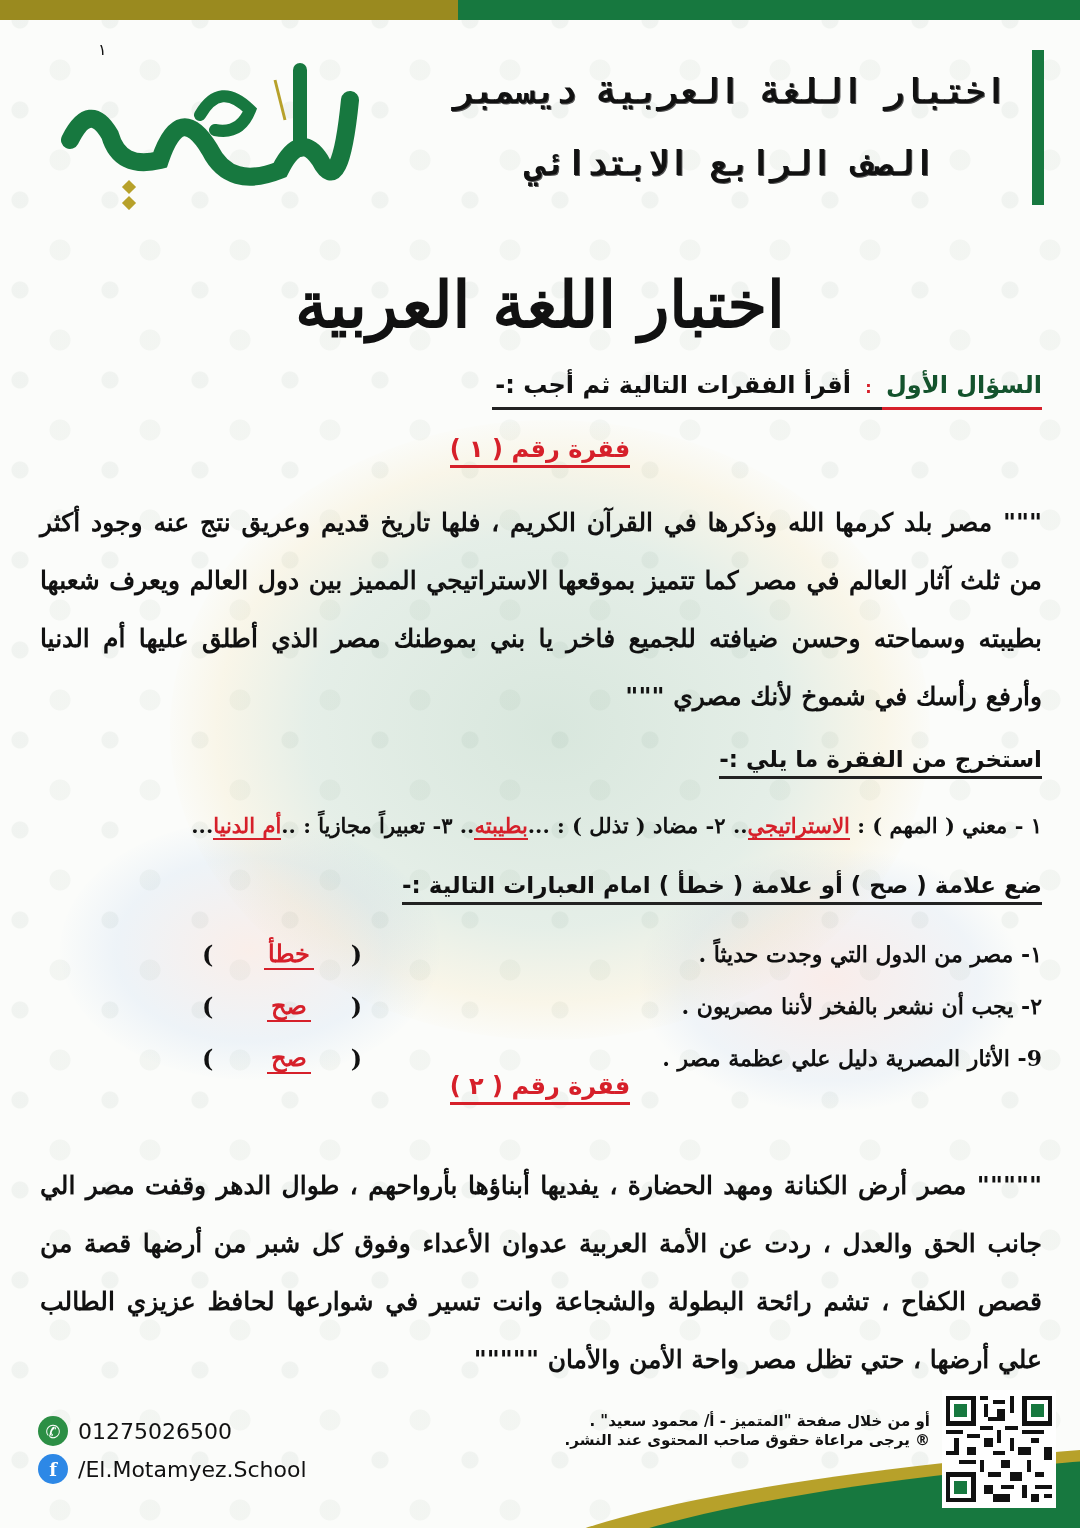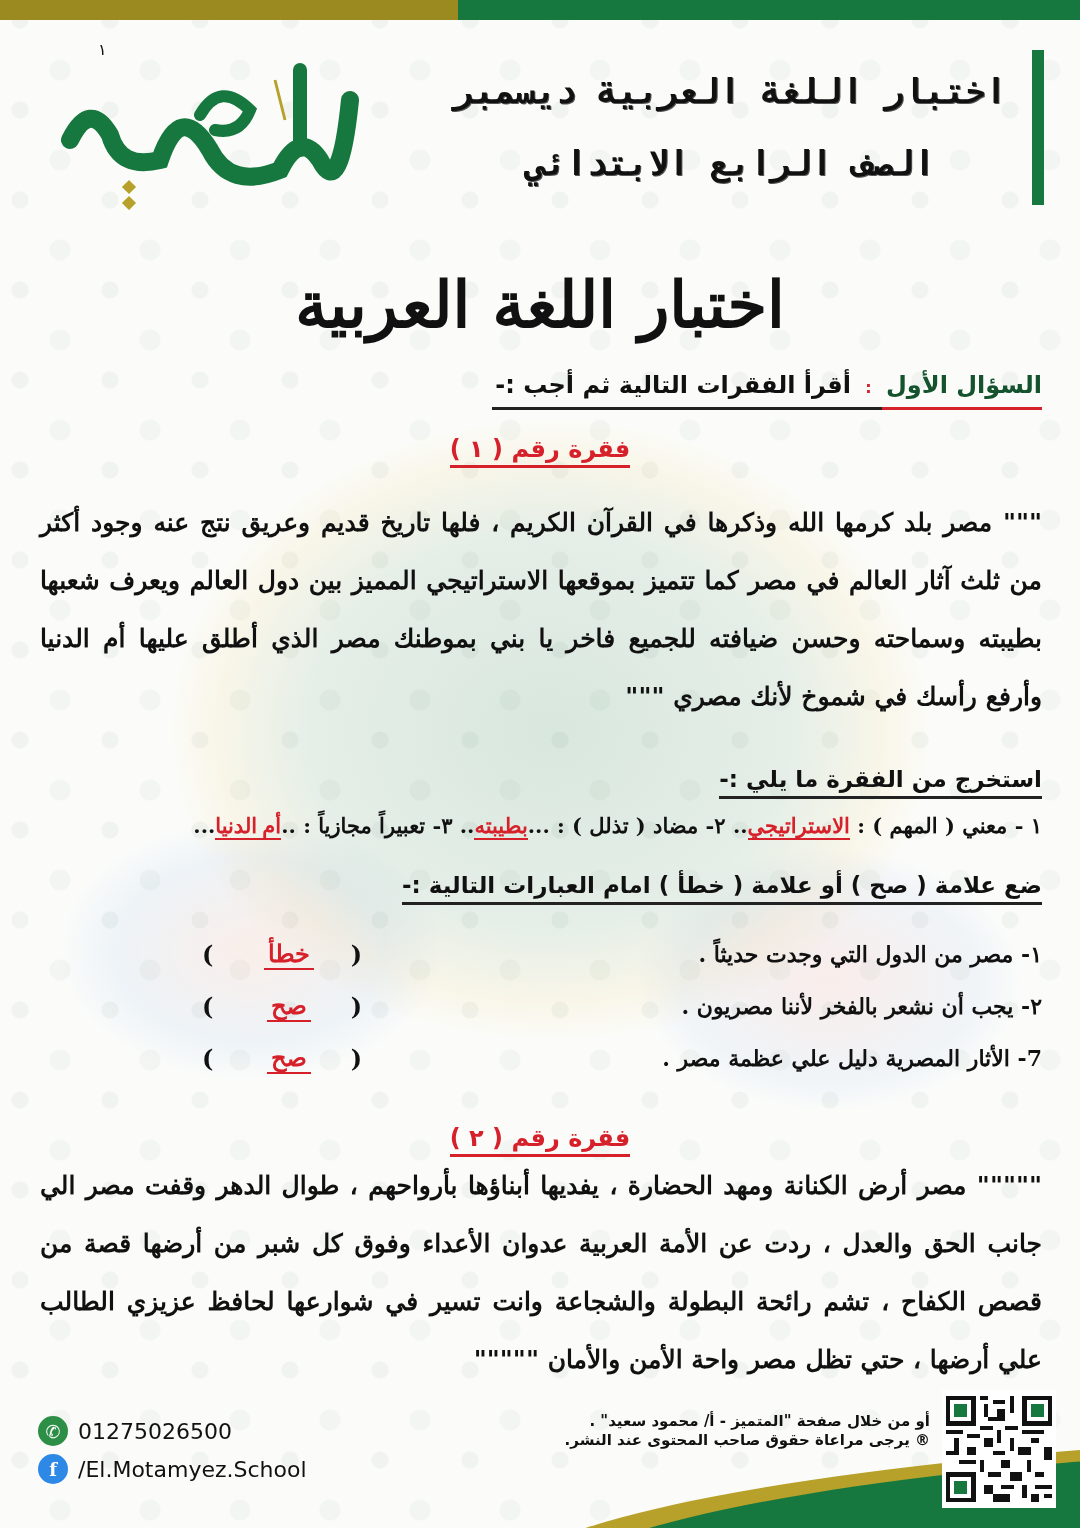--- a/index.html
+++ b/index.html
@@ -88,47 +88,47 @@
     .colon-sep { color: #d6202a; font-size: 16px; margin: 0 6px; }
 
     .passage-heading {
       left: 0; width: 1080px; text-align: center; direction: rtl;
       font-weight: bold; font-size: 24px; color: #d6202a;
     }
     .passage-heading span {
       border-bottom: 3px solid #d6202a; padding-bottom: 2px;
     }
     .ph1 { top: 435px; }
-    .ph2 { top: 1124px; }
+    .ph2 { top: 1072px; }
 
     .passage {
       left: 40px; width: 1002px;
       direction: rtl; text-align: justify; text-align-last: right;
       font-family: "DejaVu Serif", serif;
       font-weight: bold; font-size: 25px; line-height: 58px;
     }
     .p1 { top: 494px; }
     .p2 { top: 1157px; }
 
     .sub-heading {
       right: 38px; direction: rtl; text-align: right;
       font-weight: bold; font-size: 23px; line-height: 34px;
       border-bottom: 3px solid #222;
     }
-    .sh1 { top: 762px; text-align: right; }
+    .sh1 { top: 742px; text-align: right; }
     .sh2 { top: 868px; }
 
     .extract-line {
       right: 38px; top: 806px; width: 1010px;
       direction: rtl; text-align: right;
       font-family: "DejaVu Serif", serif;
       font-size: 21px; font-weight: bold; line-height: 40px;
     }
     .ans {
-      color: #d6202a; border-bottom: 2px solid #d6202a; font-family: Liberation Serif, serif;
+      color: #d6202a; border-bottom: 2px solid #d6202a;
     }
 
     .tf-list {
       right: 38px; top: 928px; width: 1000px;
       direction: rtl;
     }
     .tf-row {
       display: flex; align-items: center; height: 52px;
       font-family: "DejaVu Serif", serif; font-weight: bold; font-size: 22px;
     }
@@ -248,21 +248,21 @@
   </div>
   <div class="tf-row">
     <div class="tf-statement">٢- يجب أن نشعر بالفخر لأننا مصريون .</div>
     <div class="tf-answer-box">
       <span>(</span>
       <span class="tf-answer">صح</span>
       <span>)</span>
     </div>
   </div>
   <div class="tf-row">
-    <div class="tf-statement">7- الأثار المصرية دليل علي عظمة مصر .</div>
+    <div class="tf-statement">9- الأثار المصرية دليل علي عظمة مصر .</div>
     <div class="tf-answer-box">
       <span>(</span>
       <span class="tf-answer">صح</span>
       <span>)</span>
     </div>
   </div>
 </div>
 
 <div class="layer passage-heading ph2">
   <span>فقرة رقم ( ٢ )</span>

